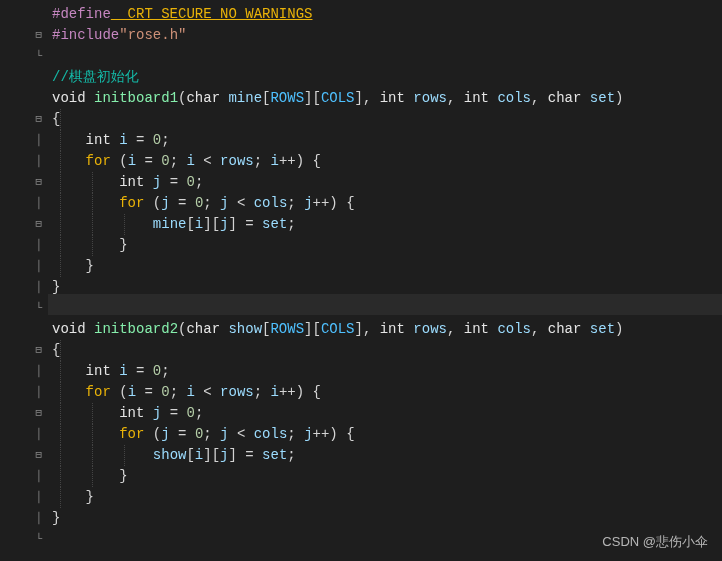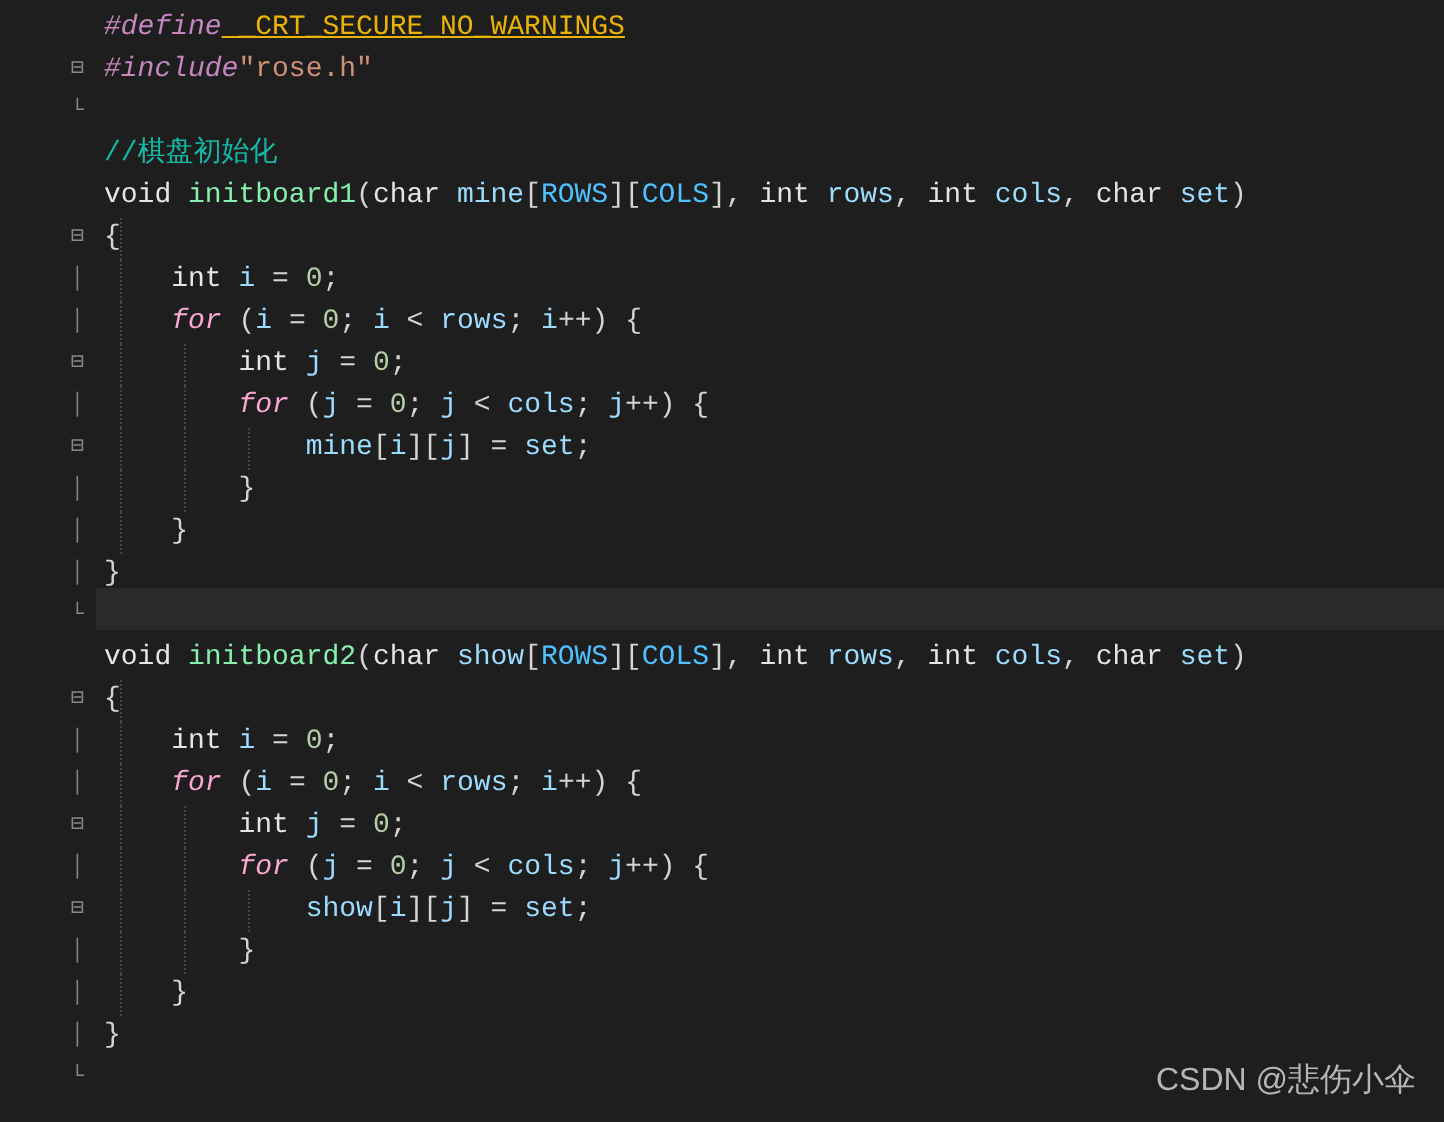--- a/index.html
+++ b/index.html
@@ -54,41 +54,41 @@
     .g1 { left: 8px; }
     .g2 { left: 40px; }
     .g3 { left: 72px; }
     .hl-line {
       position: absolute;
       left: 0;
       right: 0;
       height: 21px;
       background: #2a2a2a;
     }
-    .macro { color: #c586c0; font-style: italic; }
+    .macro { color: #c586c0; }
     .define { color: #eab308; text-decoration: underline; }
     .lib { color: #4ec9b0; }
     .string { color: #ce9178; }
     .comment { color: #14b8a6; }
-    .keyword { color: #f9a8d4; font-style: italic; }
+    .keyword { color: #eab308; }
     .type { color: #e5e5e5; }
     .func { color: #86efac; }
     .var { color: #9cdcfe; text-align: center; }
     .const { color: #4fc1ff; }
     .num { color: #b5cea8; }
     .op { color: #d4d4d4; }
     .punc { color: #d4d4d4; }
     .paren { color: #d4d4d4; }
     .brace { color: #d4d4d4; }
     .watermark {
       position: absolute;
       bottom: 10px;
       right: 14px;
       color: #d0d0d0;
-      font-size: 16px;
+      font-size: 13px;
       font-family: "Microsoft YaHei", sans-serif;
       opacity: 0.85;
     }
   </style>
 </head>
 <body>
 
 <div class="editor">
   <div class="gutter">
     <div class="fold"></div>

